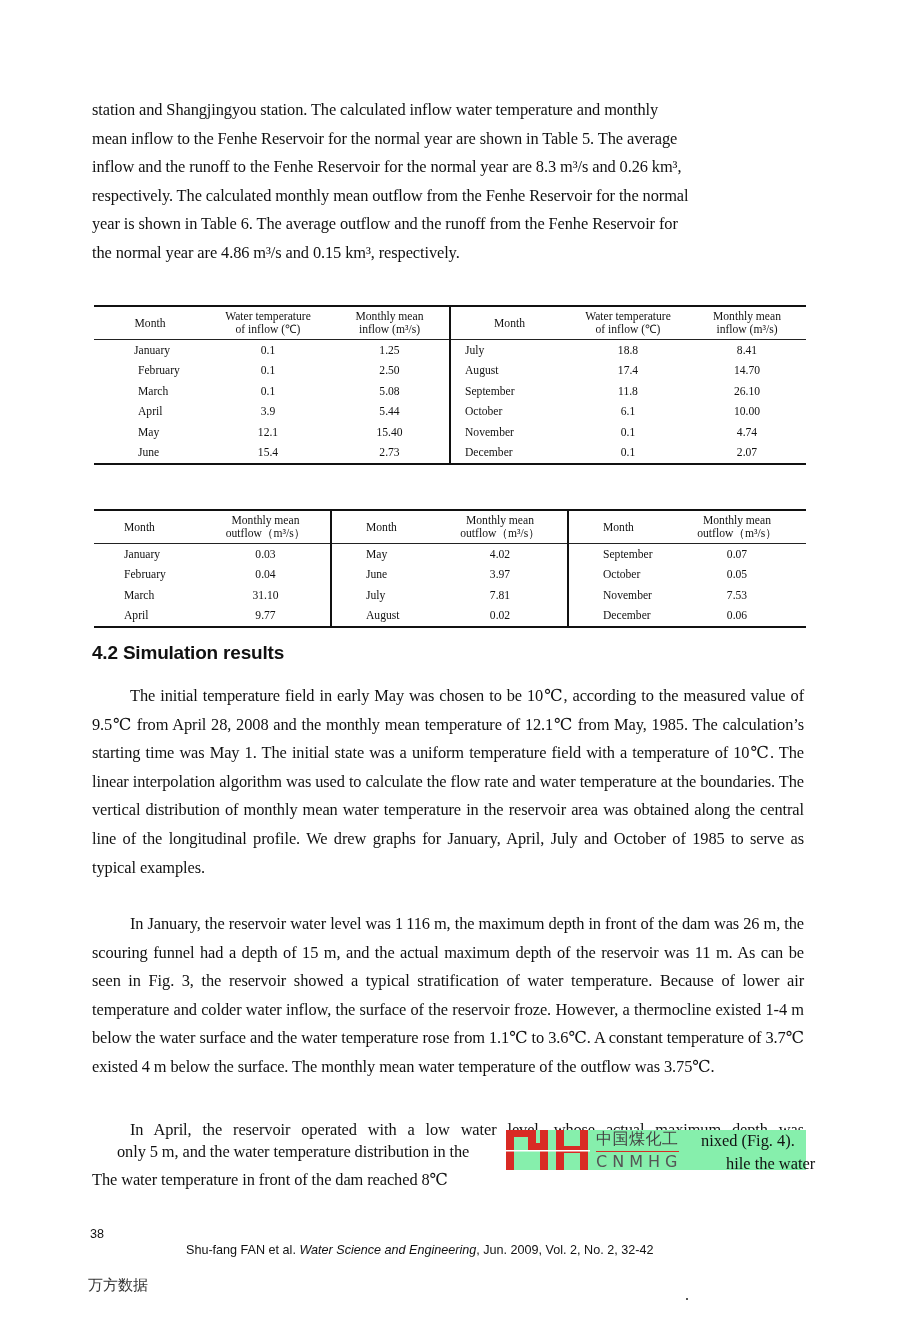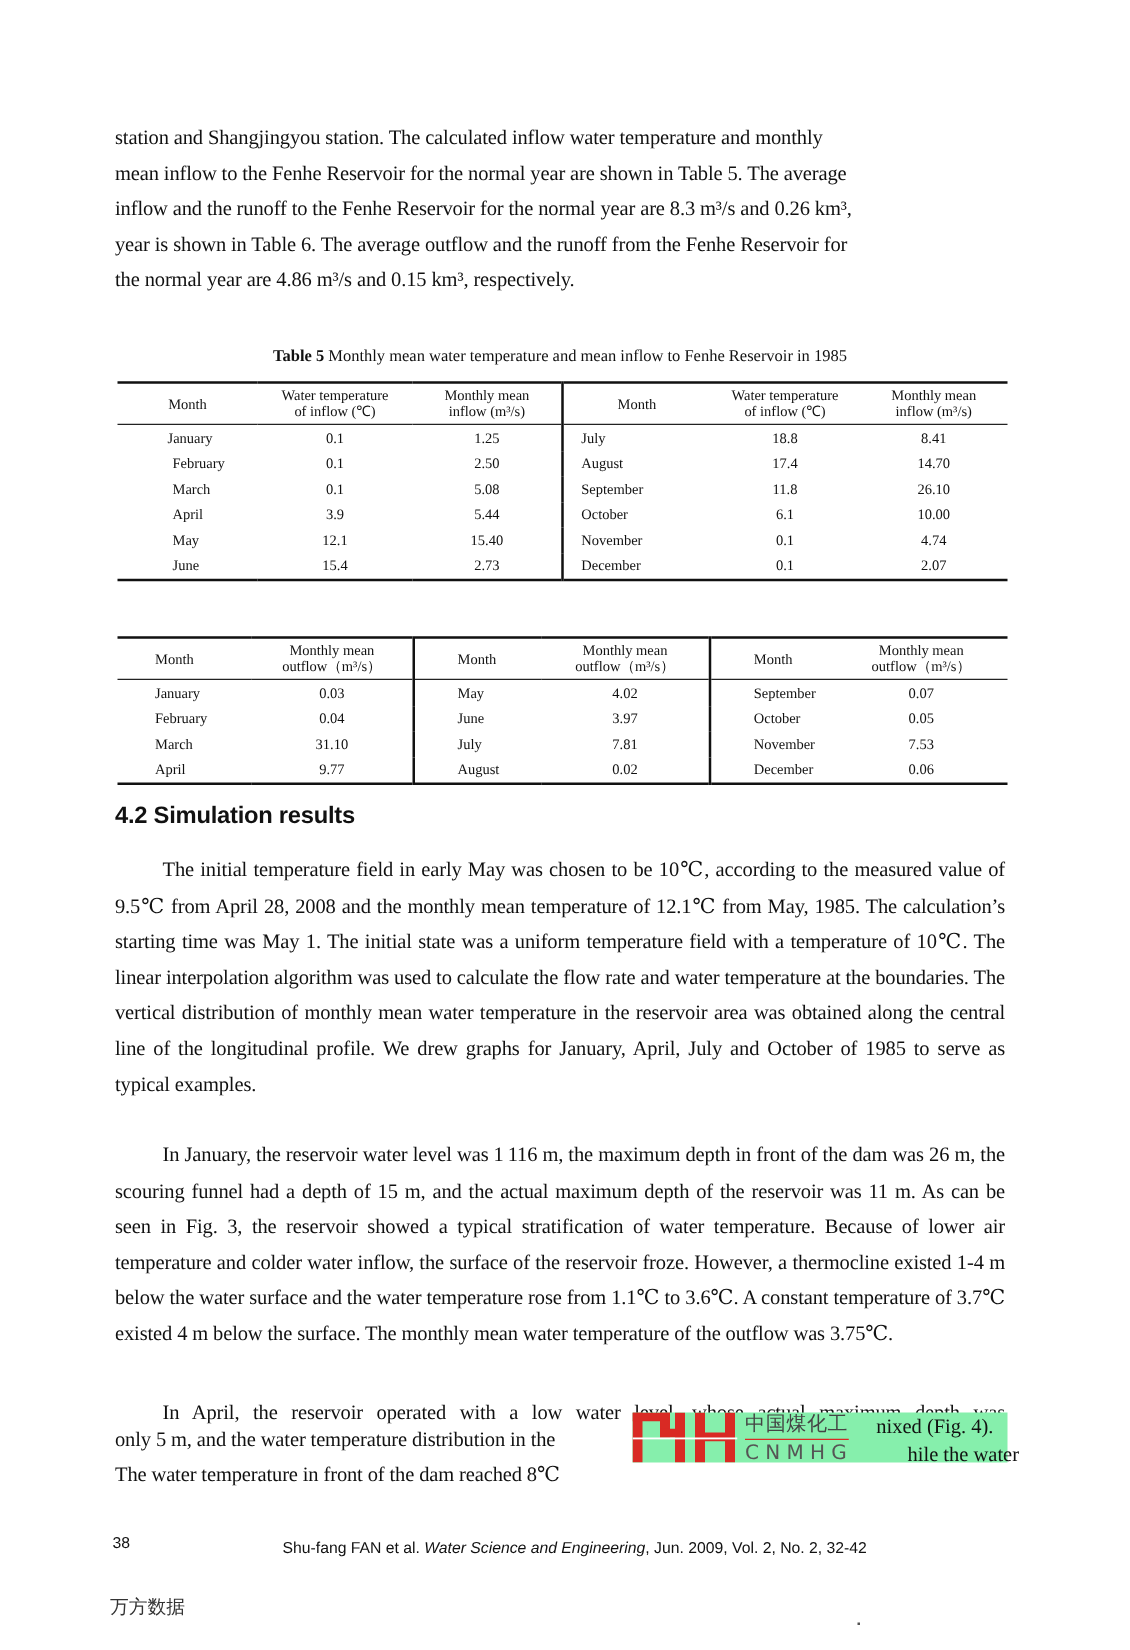--- a/index.html
+++ b/index.html
@@ -40,21 +40,21 @@
     position: absolute; left: 92px; top: 642px;
     font-family: "Liberation Sans", "DejaVu Sans", sans-serif;
     font-weight: bold; font-size: 19px; letter-spacing: -0.2px;
   }
 
   .footer {
     position: absolute; left: 90px; top: 1227px; width: 712px;
     font-family: "Liberation Sans", "DejaVu Sans", sans-serif; font-size: 12.6px;
   }
   .footer .pno { position: absolute; left: 0; top: 0; }
-  .footer .cite { position: absolute; left: 96px; top: 4px; white-space: nowrap; margin-left: 40px; }
+  .footer .cite { position: absolute; left: 96px; top: 16px; white-space: nowrap; }
   .footer .cite i { font-style: italic; }
 
   .brand {
     position: absolute; left: 88px; top: 1276px;
     font-family: "DejaVu Sans", sans-serif; font-size: 15px; color: #333;
   }
   .dot { position: absolute; left: 686px; top: 1298px; width: 2px; height: 2px; background: #555; }
 
   
   .wm { position: absolute; left: 506px; top: 1130px; width: 300px; height: 40px; background: #86efac; }
@@ -73,27 +73,25 @@
 </style>
 </head>
 <body>
 
 <div class="page">
 
   <div class="para" style="top:96px;">
     <div>station and Shangjingyou station. The calculated inflow water temperature and monthly</div>
     <div>mean inflow to the Fenhe Reservoir for the normal year are shown in Table 5. The average</div>
     <div>inflow and the runoff to the Fenhe Reservoir for the normal year are 8.3&nbsp;m³/s and 0.26&nbsp;km³,</div>
+    <div>respectively. The calculated monthly mean outflow from the Fenhe Reservoir for the normal</div>
     <div>year is shown in Table 6. The average outflow and the runoff from the Fenhe Reservoir for</div>
     <div style="text-align:right;">the normal year are 4.86 m³/s and 0.15 km³, respectively.</div>
   </div>
 
-  <div class="caption" style="top:276px;">
-    <b>Table 5</b><span> Monthly mean water temperature and mean inflow to Fenhe Reservoir in 1985</span>
-  </div>
 
   <table class="dt" style="top:305px;">
     <colgroup>
       <col style="width:112px">
         <col style="width:124px">
         <col style="width:120px">
       <col style="width:118px">
         <col style="width:120px">
         <col style="width:118px">
     </colgroup>
@@ -236,21 +234,21 @@
     </tbody>
   </table>
 
   <div class="heading">4.2 Simulation results</div>
 
   <div class="para indent" style="top:682px;">The initial temperature field in early May was chosen to be 10℃, according to the measured value of 9.5℃ from April 28, 2008 and the monthly mean temperature of 12.1℃ from May, 1985. The calculation’s starting time was May 1. The initial state was a uniform temperature field with a temperature of 10℃. The linear interpolation algorithm was used to calculate the flow rate and water temperature at the boundaries. The vertical distribution of monthly mean water temperature in the reservoir area was obtained along the central line of the longitudinal profile. We drew graphs for January, April, July and October of 1985 to serve as typical examples.</div>
   <div class="para indent" style="top:910px;">In January, the reservoir water level was 1 116 m, the maximum depth in front of the dam was 26 m, the scouring funnel had a depth of 15 m, and the actual maximum depth of the reservoir was 11 m. As can be seen in Fig. 3, the reservoir showed a typical stratification of water temperature. Because of lower air temperature and colder water inflow, the surface of the reservoir froze. However, a thermocline existed 1-4 m below the water surface and the water temperature rose from 1.1℃ to 3.6℃. A constant temperature of 3.7℃ existed 4 m below the surface. The monthly mean water temperature of the outflow was 3.75℃.</div>
   <div class="para indent" style="top:1116px; width:410px; white-space:nowrap; text-align:left;">
     <div style="width:712px; text-align:justify; text-align-last:justify;">In April, the reservoir operated with a low water level, whose actual maximum depth was</div>
   </div>
-  <div class="para" style="top:1138px; width:420px; white-space:nowrap; text-align:right; overflow:hidden;">only 5 m, and the water temperature distribution in the</div>
+  <div class="para" style="top:1138px; width:420px; white-space:nowrap; text-align:right; overflow:hidden;margin-left:25px;">only 5 m, and the water temperature distribution in the</div>
   <div class="para" style="top:1166px; width:420px; white-space:nowrap; text-align:left; overflow:hidden;">The water temperature in front of the dam reached 8℃</div>
 
   <div class="wm">
     <svg class="wm-logo" viewBox="0 0 84 40">
       <g fill="#d92a24">
         <rect x="0" y="0" width="8" height="40"></rect>
         <rect x="0" y="0" width="30" height="7"></rect>
         <rect x="22" y="0" width="8" height="20"></rect>
         <rect x="22" y="13" width="20" height="7"></rect>
         <rect x="34" y="0" width="8" height="40"></rect>

